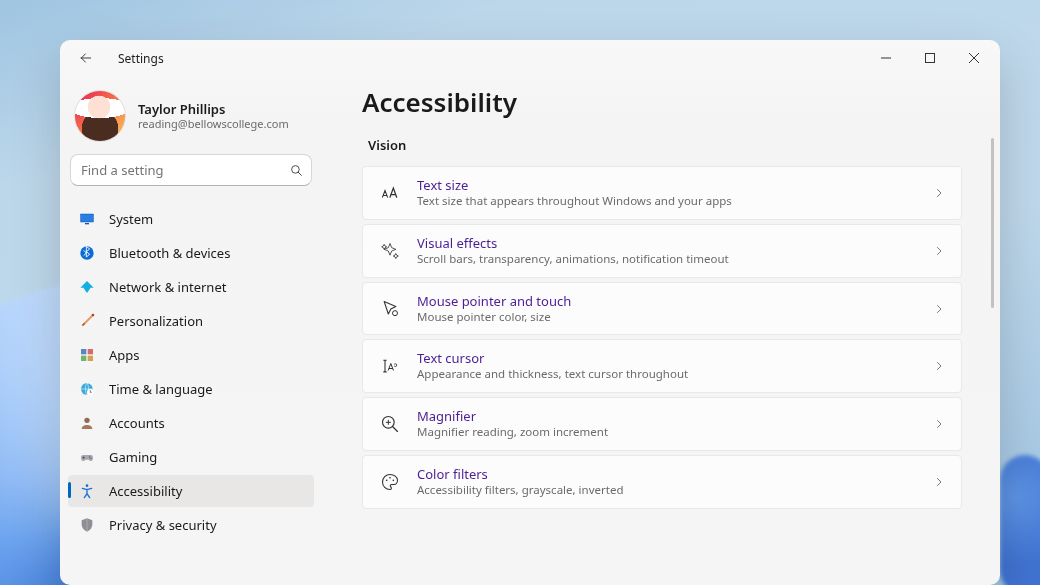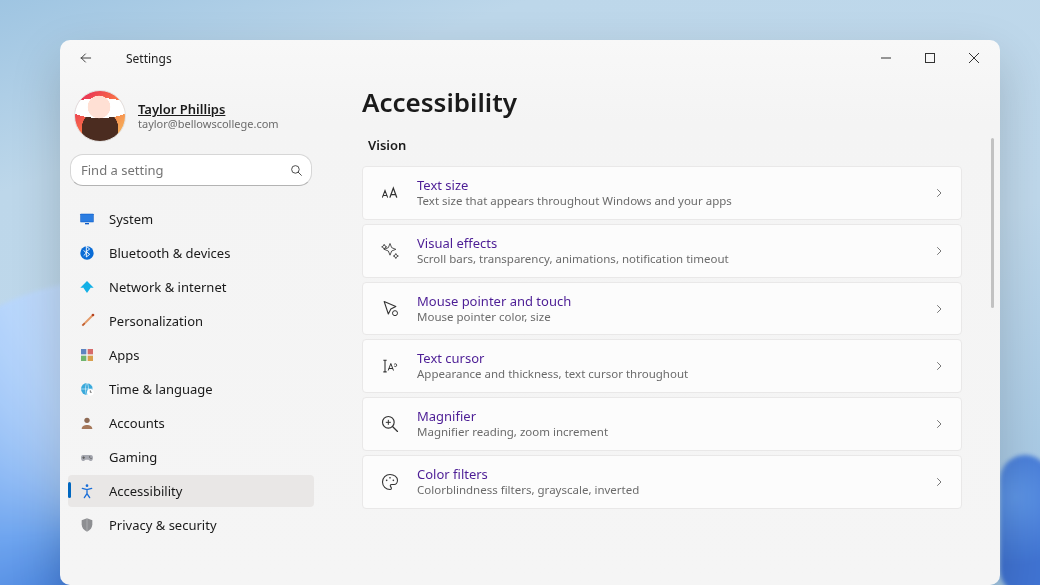--- a/index.html
+++ b/index.html
@@ -36,21 +36,21 @@
     overflow: hidden;
     display: flex;
     flex-direction: column;
   }
   .titlebar {
     height: 36px;
     display: flex;
     align-items: center;
     padding: 0 4px;
   }
-  .titlebar-left { display: flex; align-items: center; gap: 28px; padding-left: 10px; }
+  .titlebar-left { display: flex; align-items: center; gap: 20px; padding-left: 10px; }
   .back-btn { width: 24px; height: 24px; display: flex; align-items: center; justify-content: center; border-radius: 4px; cursor: pointer; }
   .app-title { font-size: 12px; color: #222; }
   .titlebar-spacer { flex: 1; }
   .win-controls { display: flex; }
   .win-btn { width: 44px; height: 32px; display: flex; align-items: center; justify-content: center; cursor: pointer; }
 
   .content { flex: 1; display: flex; overflow: hidden; }
   .sidebar {
     width: 262px; padding: 8px 8px 0 8px;
     display: flex; flex-direction: column;
@@ -59,28 +59,28 @@
   .avatar {
     width: 52px; height: 52px; border-radius: 50%;
     background:
       radial-gradient(circle at 48% 32%, #ffe0d4 0 26%, transparent 27%),
       radial-gradient(ellipse 30px 10px at 50% 34%, #ffffff 0 100%, transparent 0),
       radial-gradient(circle at 50% 75%, #4b2c20 0 40%, transparent 41%),
       linear-gradient(135deg, #e51e5a 0%, #f97447 50%, #f4c560 100%);
     border: 1px solid #e2e2e2;
   }
   .user-text { display: flex; flex-direction: column; line-height: 1.25; }
-  .user-name { font-size: 13px; font-weight: 600; color: #1a1a1a; text-decoration: underline; }
+  .user-name { font-size: 13px; font-weight: 600; color: #1a1a1a; }
   .user-email { font-size: 11px; color: #6b6b6b; }
 
   .search-wrap { padding: 0 2px 10px 2px; }
   .search {
     display: flex; align-items: center; height: 32px;
     background: #fff; border: 1px solid #d6d6d6;
-    border-bottom: 1px solid #b3b3b3; border-radius: 13px;
+    border-bottom: 1px solid #b3b3b3; border-radius: 8px;
     padding: 0 8px;
   }
   .search input { flex: 1; border: none; outline: none; font-size: 13px; background: transparent; }
   .search .icn { width: 14px; height: 14px; display: flex; align-items: center; justify-content: center; color: #333; }
 
   .nav { display: flex; flex-direction: column; gap: 0px; margin-top: 6px; }
   .nav-item {
     display: flex; align-items: center; gap: 13px;
     padding: 7px 10px; margin: 1px 0;
     border-radius: 4px; cursor: pointer;
@@ -153,21 +153,21 @@
       </div>
     </div>
   </div>
 
   <div class="content">
     <div class="sidebar">
       <div class="user-block">
         <div class="avatar"></div>
         <div class="user-text">
           <div class="user-name">Taylor Phillips</div>
-          <div class="user-email">taylor@bellowscollege.com</div>
+          <div class="user-email">reading@bellowscollege.com</div>
         </div>
       </div>
 
       <div class="search-wrap">
         <div class="search">
           <input type="text" placeholder="Find a setting" style="">
           <span class="icn">
             <svg width="13" height="13" viewBox="0 0 24 24">
                 <circle cx="10" cy="10" r="7" stroke="#333" stroke-width="1.6" fill="none"></circle>
                 <path d="M15 15l6 6" stroke="#333" stroke-width="1.6" stroke-linecap="round"></path>
@@ -378,21 +378,21 @@
           <span class="card-icn">
             <svg width="20" height="20" viewBox="0 0 24 24">
                 <path d="M12 3c-5 0-9 4-9 9s4 9 9 9c2 0 2-2 1-3s-1-3 1-3h3c2 0 4-2 4-5 0-4-4-7-9-7z" stroke="#333" stroke-width="1.3" fill="none"></path>
                 <circle cx="8" cy="10" r="1" fill="#333"></circle>
                 <circle cx="12" cy="7" r="1" fill="#333"></circle>
                 <circle cx="16" cy="10" r="1" fill="#333"></circle>
               </svg>
           </span>
           <div class="card-text">
             <span class="card-title">Color filters</span>
-            <span class="card-desc">Colorblindness filters, grayscale, inverted</span>
+            <span class="card-desc">Accessibility filters, grayscale, inverted</span>
           </div>
           <span class="chev">
               <svg width="12" height="12" viewBox="0 0 24 24">
                 <path d="M9 5l7 7-7 7" stroke="#555" stroke-width="1.6" fill="none" stroke-linecap="round"></path>
               </svg>
             </span>
         </div>
 
       </div>
 

